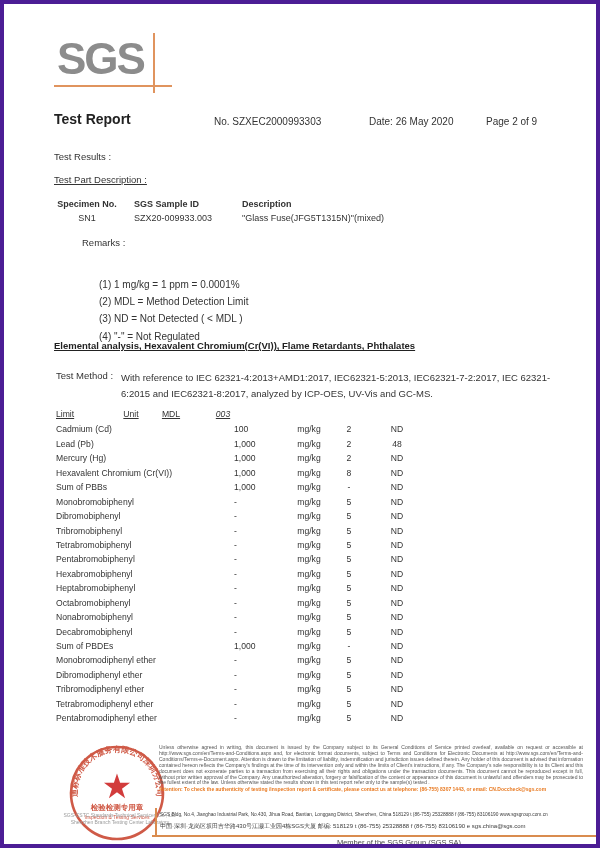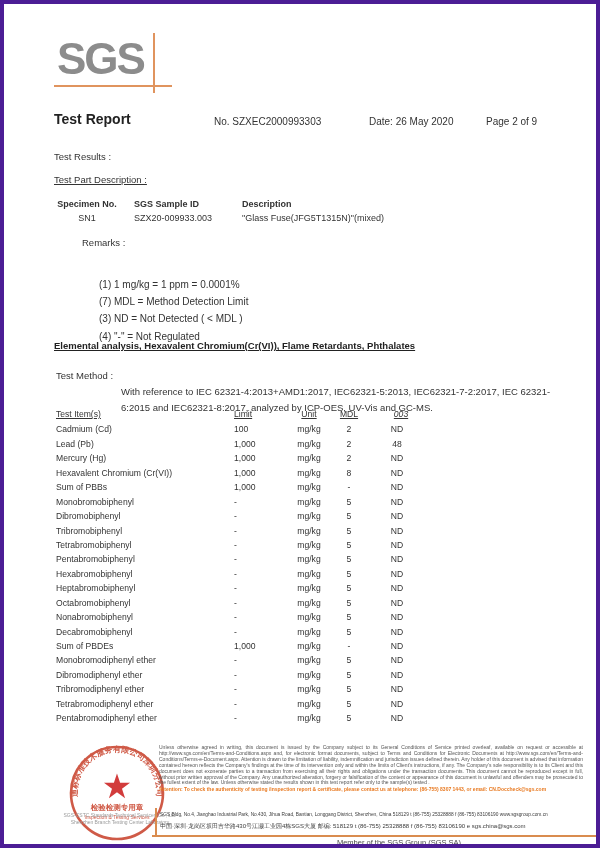--- a/index.html
+++ b/index.html
@@ -32,21 +32,21 @@
   .pc2 { flex: 0 0 100px; padding-left: 14px; }
   .pc3 { flex: 0 0 230px; padding-left: 22px; }
   .t-remarks { left: 50px; top: 233px; padding-left: 28px; }
   .remarks-list { position: absolute; left: 95px; top: 255px; font-size: 10px; margin-top: 17px; }
   .remarks-list div { height: 17.2px; line-height: 17.2px; }
   .sec-heading {
     position: absolute; left: 50px; top: 336px; font-size: 9.5px; font-weight: bold;
     text-decoration: underline; color: #222;
   }
   .tm-label { position: absolute; left: 52px; top: 366px; font-size: 9.5px; }
-  .tm-text  { position: absolute; left: 117px; top: 380px; width: 452px; font-size: 9.5px; line-height: 15.5px; }
+  .tm-text  { position: absolute; left: 117px; top: 366px; width: 452px; font-size: 9.5px; line-height: 15.5px; }
   
   .res-table { position: absolute; left: 52px; top: 403px; width: 372px; font-size: 8.6px; }
   .trow { display: flex; height: 14.45px; line-height: 14.45px; }
   .trow.hdr { margin-bottom: 1px; }
   .c-name  { flex: 0 0 178px; text-align: left; }
   .c-limit { flex: 0 0 55px; text-align: left; }
   .c-unit  { flex: 0 0 40px; text-align: center; }
   .c-mdl   { flex: 0 0 40px; text-align: center; }
   .c-val   { flex: 0 0 56px; text-align: center; }
   .hdr .c-name span, .hdr .c-limit span, .hdr .c-unit span,
@@ -101,35 +101,34 @@
           <span class="pc3">"Glass Fuse(JFG5T1315N)"(mixed)</span>
         </div>
       </div>
   </div>
 
   <div class="lbl t-remarks">Remarks :</div>
   <div class="remarks-list">
 
       <div>(1) 1 mg/kg = 1 ppm = 0.0001%</div>
 
-      <div>(7) MDL = Method Detection Limit</div>
+      <div>(2) MDL = Method Detection Limit</div>
 
       <div>(3) ND = Not Detected ( &lt; MDL )</div>
 
       <div>(4) "-" = Not Regulated</div>
     </div>
 
   <div class="sec-heading">Elemental analysis, Hexavalent Chromium(Cr(VI)), Flame Retardants, Phthalates</div>
 
   <div class="tm-label">Test Method :</div>
   <div class="tm-text">With reference to IEC 62321-4:2013+AMD1:2017, IEC62321-5:2013, IEC62321-7-2:2017, IEC 62321-6:2015 and IEC62321-8:2017, analyzed by ICP-OES, UV-Vis and GC-MS.</div>
 
   <div class="res-table">
     <div class="trow hdr">
-      <span class="c-name"><span>Test Item(s)</span></span>
       <span class="c-limit"><span>Limit</span></span>
       <span class="c-unit"><span>Unit</span></span>
       <span class="c-mdl"><span>MDL</span></span>
       <span class="c-val"><span>003</span></span>
     </div>
     <div>
 
         <div class="trow">
           <span class="c-name">Cadmium (Cd)</span>
           <span class="c-limit">100</span>

